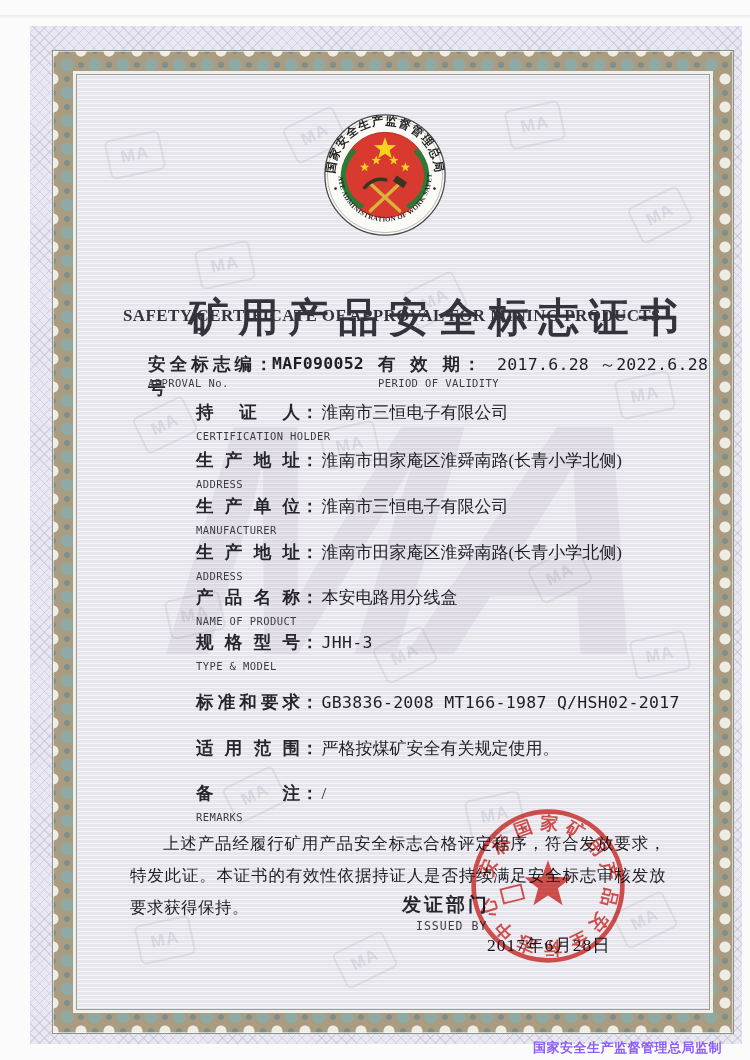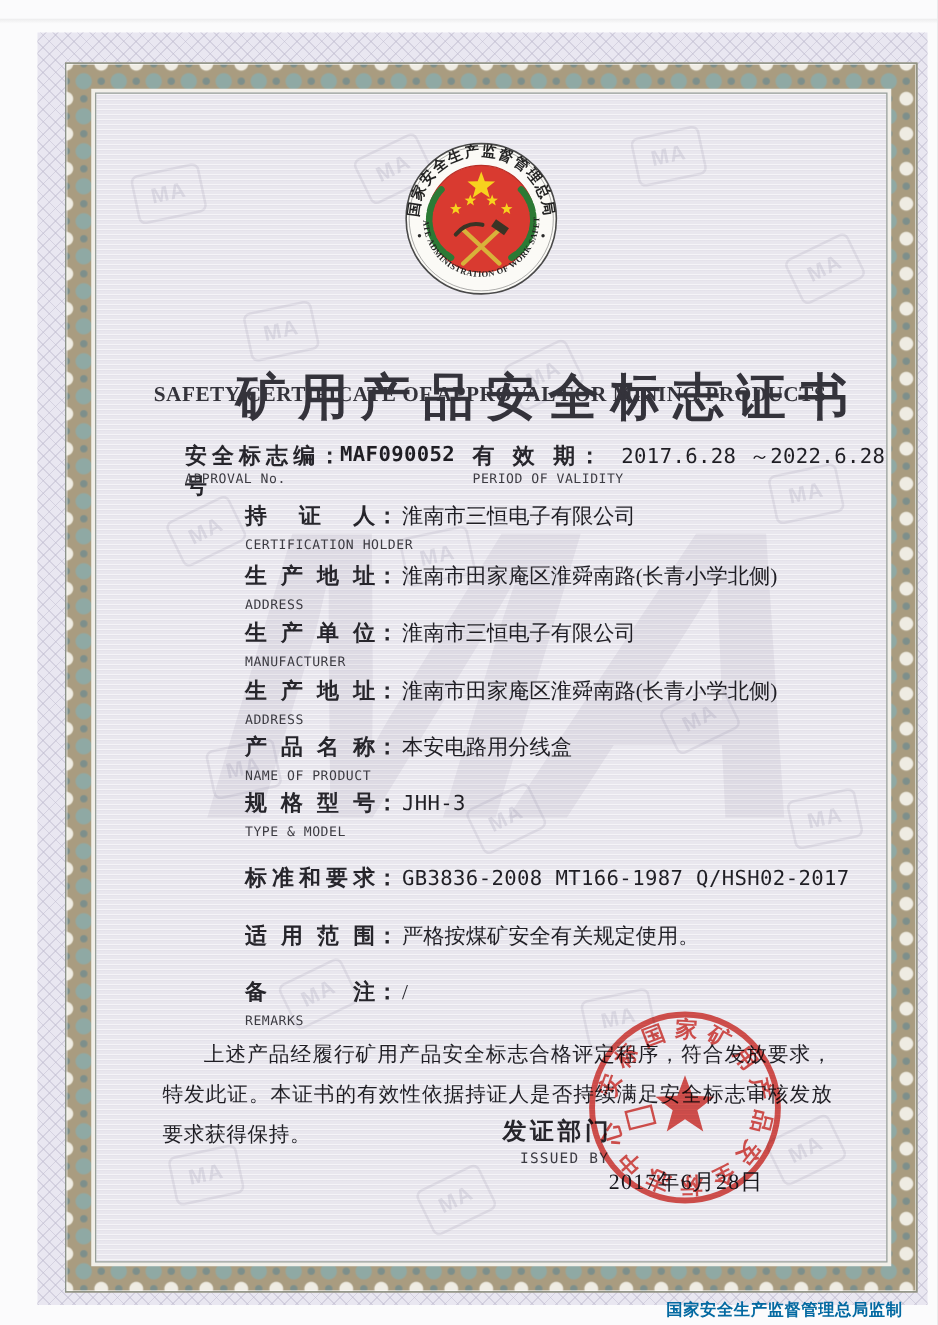--- a/index.html
+++ b/index.html
@@ -58,21 +58,21 @@
         text-indent:2em;text-align:justify;color:#1f1e24;letter-spacing:.5px;z-index:2;}
 
   .issuer-zh{position:absolute;left:402px;top:892px;font-size:19px;font-weight:600;letter-spacing:3px;color:#26252b;z-index:2;}
   .issuer-en{position:absolute;left:416px;top:919px;font-family:"DejaVu Sans Mono",monospace;font-size:11.5px;letter-spacing:1px;color:#3c3b42;z-index:2;}
   .issue-date{position:absolute;left:487px;top:933px;font-size:17.5px;color:#17161c;letter-spacing:1px;z-index:4;}
 
   .seal{position:absolute;left:468px;top:806px;width:160px;height:160px;z-index:3;
         mix-blend-mode:multiply;opacity:.92;}
 
   .imprint{position:absolute;right:28px;top:1039px;font-size:13px;letter-spacing:.5px;
-        color:#0369a1;font-weight:600;z-index:2;}
+        color:#8b5cf6;font-weight:600;z-index:2;}
 </style>
 </head>
 <body>
 
 <div class="page">
 
   <div class="mat"></div>
   <div class="band"></div>
 
   <div class="inner">

